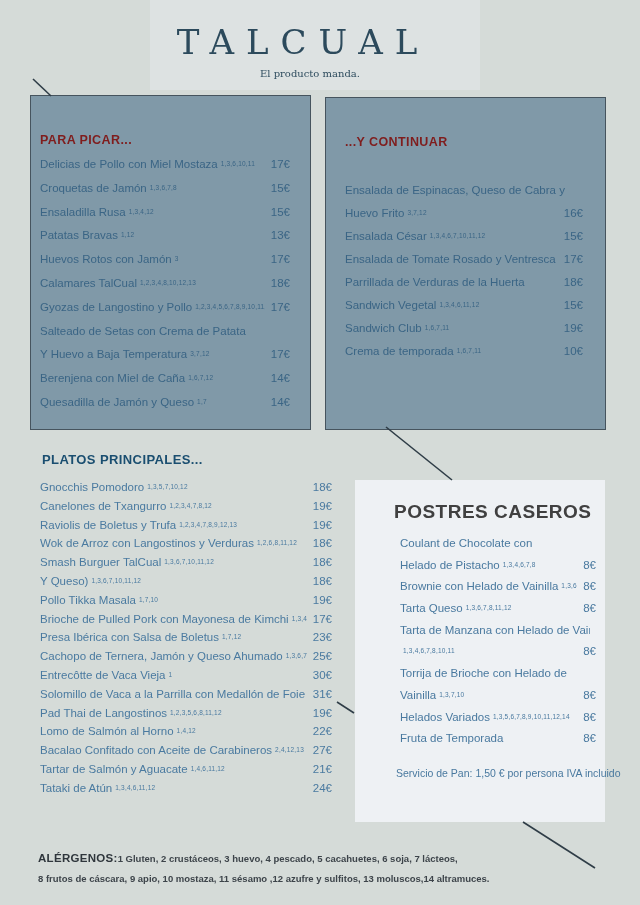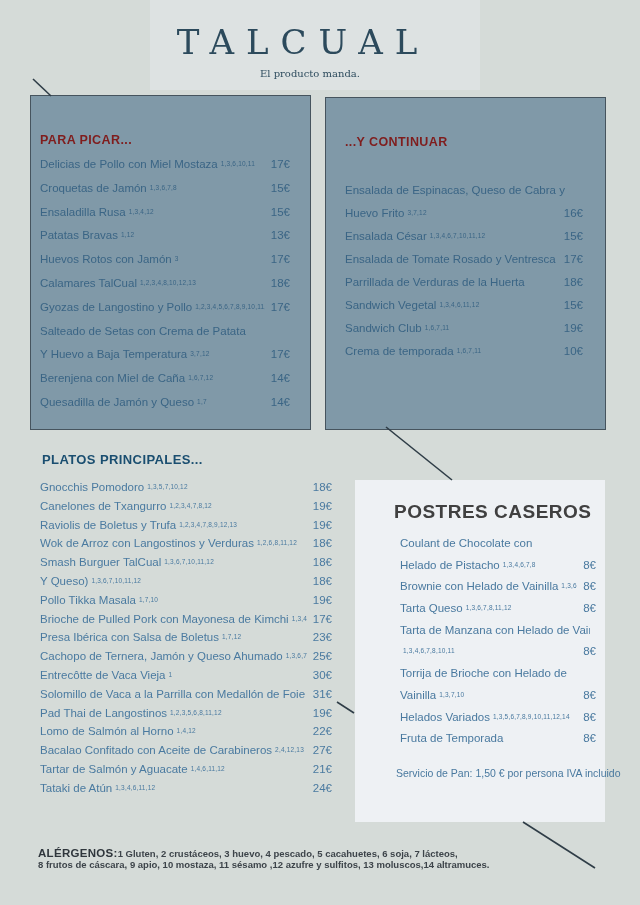--- a/index.html
+++ b/index.html
@@ -58,21 +58,21 @@
     position:absolute;left:394px;top:501px;font-size:19px;font-weight:700;
     color:#404040;letter-spacing:.5px;
   }
   .list-postres{left:380px;top:537px;width:196px;margin-left:20px;}
   .list-postres .row{height:21.7px;font-size:11.5px;color:#49799f;}
   .bread-service{
     position:absolute;left:380px;top:767px;font-size:10.5px;color:#49799f;margin-left:16px;
   }
   .footer{
     position:absolute;left:38px;top:848px;width:570px;
-    color:#3d444a;font-size:9.5px;font-weight:700;line-height:11px;
+    color:#3d444a;font-size:9.5px;font-weight:700;line-height:20px;
   }
   .footer .lbl{font-size:11.5px;font-weight:700;color:#2f363c;letter-spacing:.3px;}
   svg.deco{position:absolute;left:0;top:0;pointer-events:none;}
 </style>
 </head>
 <body>
 
 <div class="header-light"></div>
 <div class="brand-title">TALCUAL</div>
 <div class="brand-subtitle">El producto manda.</div>

